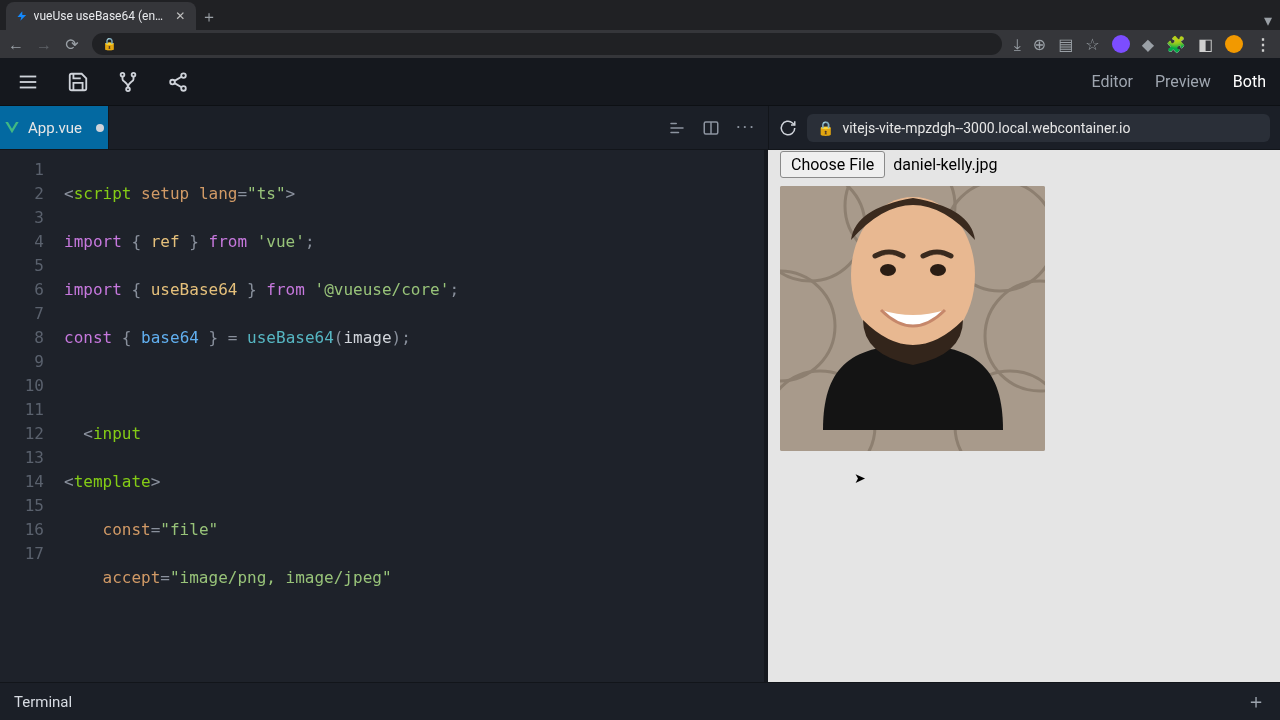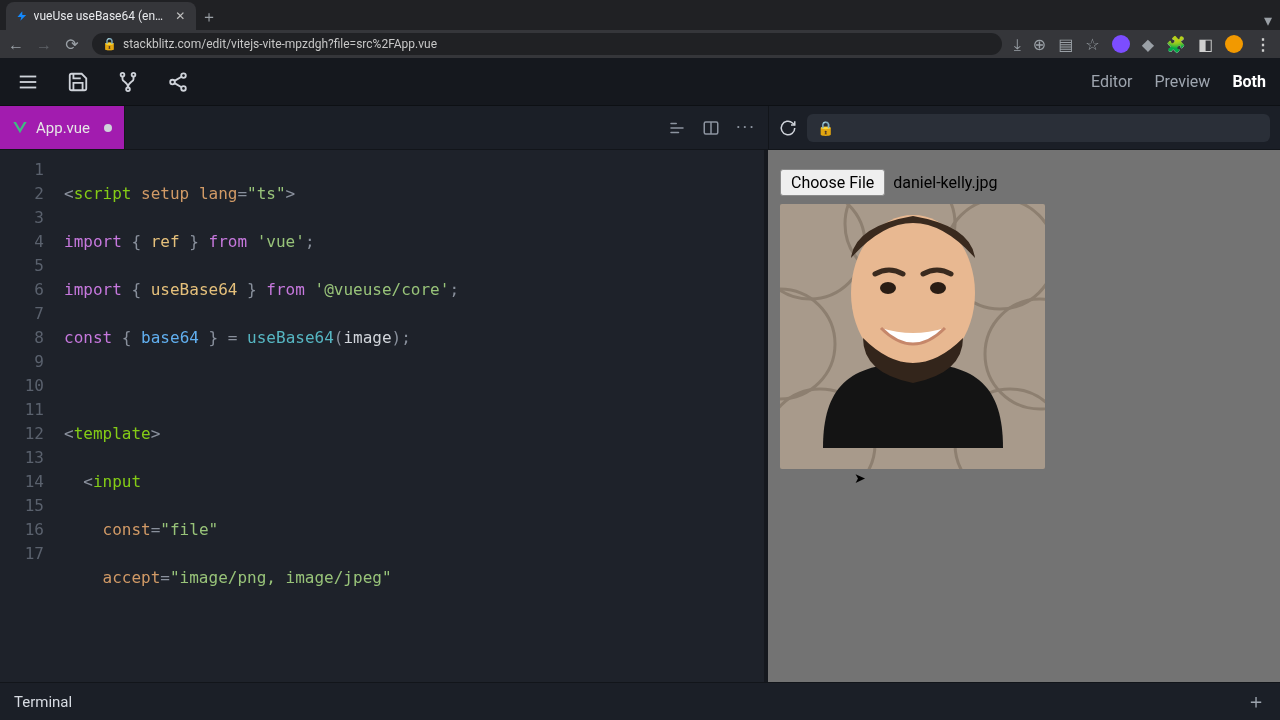--- a/index.html
+++ b/index.html
@@ -24,26 +24,26 @@
   .ext-dot { width:18px; height:18px; border-radius:50%; background:#7c4dff; }
   .avatar-dot { width:18px; height:18px; border-radius:50%; background:#f29900; }
   .kebab { color:#cfcfcf; font-weight:bold; letter-spacing:1px; }
 
   
   .sb-header { height: 48px; background:#15181e; display:flex; align-items:center; padding:0 14px; gap:22px; border-bottom:1px solid #0d1014; }
   .sb-icon { width:28px; height:28px; display:flex; align-items:center; justify-content:center; color:#cfd3da; }
   .sb-icon svg { width:22px; height:22px; stroke:#cfd3da; fill:none; stroke-width:2; }
   .sb-tabs-right { margin-left:auto; display:flex; gap:22px; font-size:16px; }
   .sb-tab { color:#9ea5af; cursor:pointer; }
-  .sb-tab.active { color:#fff; font-weight:700; }
+  .sb-tab.active { color:#fff; font-weight:400; }
 
   
   .sub-header { height: 44px; background:#1b1f27; display:flex; align-items:stretch; border-bottom:1px solid #12151a; }
   .editor-tabs { display:flex; align-items:center; flex:0 0 auto; }
-  .file-tab { display:flex; align-items:center; gap:8px; height:100%; padding:0 12px; background:#a21caf; color:#e6e6e6; font-size:15px; border-right:1px solid #14171d; }
+  .file-tab { display:flex; align-items:center; gap:8px; height:100%; padding:0 4px; background:#0369a1; color:#e6e6e6; font-size:15px; border-right:1px solid #14171d; }
   .file-tab .vue-icon { width:16px; height:16px; }
   .file-tab .dirty-dot { width:8px; height:8px; background:#cfd3da; border-radius:50%; margin-left:6px; }
   .editor-tabs-spacer { flex:1 1 auto; }
   .editor-actions { display:flex; align-items:center; gap:16px; padding-right:12px; color:#8d94a0; }
   .editor-actions svg { width:18px; height:18px; stroke:#8d94a0; fill:none; stroke-width:2; }
   .dots { font-size:18px; letter-spacing:2px; color:#8d94a0; }
 
   .preview-bar { display:flex; align-items:center; gap:10px; flex:0 0 512px; padding:0 10px; border-left:1px solid #12151a; }
   .preview-bar svg { width:18px; height:18px; stroke:#cfd3da; fill:none; stroke-width:2; }
   .url-pill { flex:1 1 auto; background:#2a2f38; border-radius:6px; height:28px; display:flex; align-items:center; padding:0 10px; gap:8px; color:#e6e6e6; font-size:14px; overflow:hidden; white-space:nowrap; }
@@ -64,21 +64,21 @@
   .tok-str  { color:#98c379; }
   .tok-kw   { color:#c678dd; }
   .tok-id   { color:#e5c07b; }
   .tok-var  { color:#61afef; }
   .tok-fn   { color:#56b6c2; }
   .tok-plain{ color:#d1d5db; }
 
   .splitter { width:4px; background:#15181e; cursor:col-resize; }
 
   
-  .preview { flex:0 0 512px; background:#737373; padding:19px 12px; position:relative;text-decoration:underline; }
+  .preview { flex:0 0 512px; background:#e5e5e5; padding:1px 12px; position:relative;text-decoration:underline; }
   .file-chooser { display:inline-flex; align-items:center; margin-bottom:8px; font-size:16px; color:#000; }
   .file-chooser button { font: inherit; background:#efefef; border:1px solid #8a8a8a; border-radius:3px; padding:3px 10px; margin-right:8px; cursor:pointer; }
   .photo { width:265px; height:265px; background:#8a7a6a; border-radius:2px; position:relative; overflow:hidden; }
   .photo .bg-circles { position:absolute; inset:0; opacity:.65; }
   .face { position:absolute; left:50%; top:48%; transform:translate(-50%,-55%); }
   .cursor-arrow { position:absolute; left:86px; top:320px; color:#000; font-size:14px; }
 
   
   .terminal-bar { height:38px; background:#1b1f27; border-top:1px solid #12151a; display:flex; align-items:center; padding:12px 14px; color:#d7dbe2; font-size:15px; }
   .terminal-bar .plus { margin-left:auto; color:#9ea5af; font-size:20px; }
@@ -103,21 +103,20 @@
 </div>
 
 <div class="chrome-omni">
   <div class="nav-icons">
     <span>←</span>
     <span style="opacity:.4">→</span>
     <span>⟳</span>
   </div>
   <div class="omnibox">
     <span class="lock">🔒</span>
-    <span>stackblitz.com/edit/vitejs-vite-mpzdgh?file=src%2FApp.vue</span>
   </div>
   <div class="omni-right">
     <span style="color:#9aa0a6">⤓</span>
     <span style="color:#9aa0a6">⊕</span>
     <span style="color:#9aa0a6">▤</span>
     <span style="color:#9aa0a6">☆</span>
     <span class="ext-dot"></span>
     <span style="color:#9aa0a6">◆</span>
     <span style="color:#cfcfcf">🧩</span>
     <span style="color:#cfcfcf">◧</span>
@@ -186,20 +185,21 @@
       </svg>
     <span class="dots">···</span>
   </div>
   <div class="preview-bar">
     <svg viewBox="0 0 24 24">
         <path d="M21 12a9 9 0 1 1-3-6.7L21 8"></path>
         <polyline points="21 3 21 8 16 8"></polyline>
       </svg>
     <div class="url-pill">
       <span class="lock-icon">🔒</span>
+      <span>vitejs-vite-mpzdgh--3000.local.webcontainer.io</span>
     </div>
   </div>
 </div>
 
 <div class="split">
 
   <div class="editor">
     <div class="gutter">
       <div>1</div>
         <div>2</div>
@@ -218,22 +218,22 @@
         <div>15</div>
         <div>16</div>
         <div>17</div>
     </div>
     <div class="code">
 <div class="line"><span class="tok-punc">&lt;</span><span class="tok-tag">script</span> <span class="tok-attr">setup</span> <span class="tok-attr">lang</span><span class="tok-punc">=</span><span class="tok-str">"ts"</span><span class="tok-punc">&gt;</span></div>
 <div class="line"><span class="tok-kw">import</span> <span class="tok-punc">{</span> <span class="tok-id">ref</span> <span class="tok-punc">}</span> <span class="tok-kw">from</span> <span class="tok-str">'vue'</span><span class="tok-punc">;</span></div>
 <div class="line"><span class="tok-kw">import</span> <span class="tok-punc">{</span> <span class="tok-id">useBase64</span> <span class="tok-punc">}</span> <span class="tok-kw">from</span> <span class="tok-str">'@vueuse/core'</span><span class="tok-punc">;</span></div>
 <div class="line"><span class="tok-kw">const</span> <span class="tok-punc">{</span> <span class="tok-var">base64</span> <span class="tok-punc">}</span> <span class="tok-punc">=</span> <span class="tok-fn">useBase64</span><span class="tok-punc">(</span><span class="tok-plain">image</span><span class="tok-punc">);</span></div>
 <div class="line">&nbsp;</div>
+<div class="line">  <span class="tok-punc">&lt;</span><span class="tok-tag">input</span></div>
 <div class="line"><span class="tok-punc">&lt;</span><span class="tok-tag">template</span><span class="tok-punc">&gt;</span></div>
-<div class="line">  <span class="tok-punc">&lt;</span><span class="tok-tag">input</span></div>
 <div class="line">    <span class="tok-attr">const</span><span class="tok-punc">=</span><span class="tok-str">"file"</span></div>
 <div class="line">    <span class="tok-attr">accept</span><span class="tok-punc">=</span><span class="tok-str">"image/png, image/jpeg"</span></div>
 
 
 
 
 
 
     </div>
   </div>

